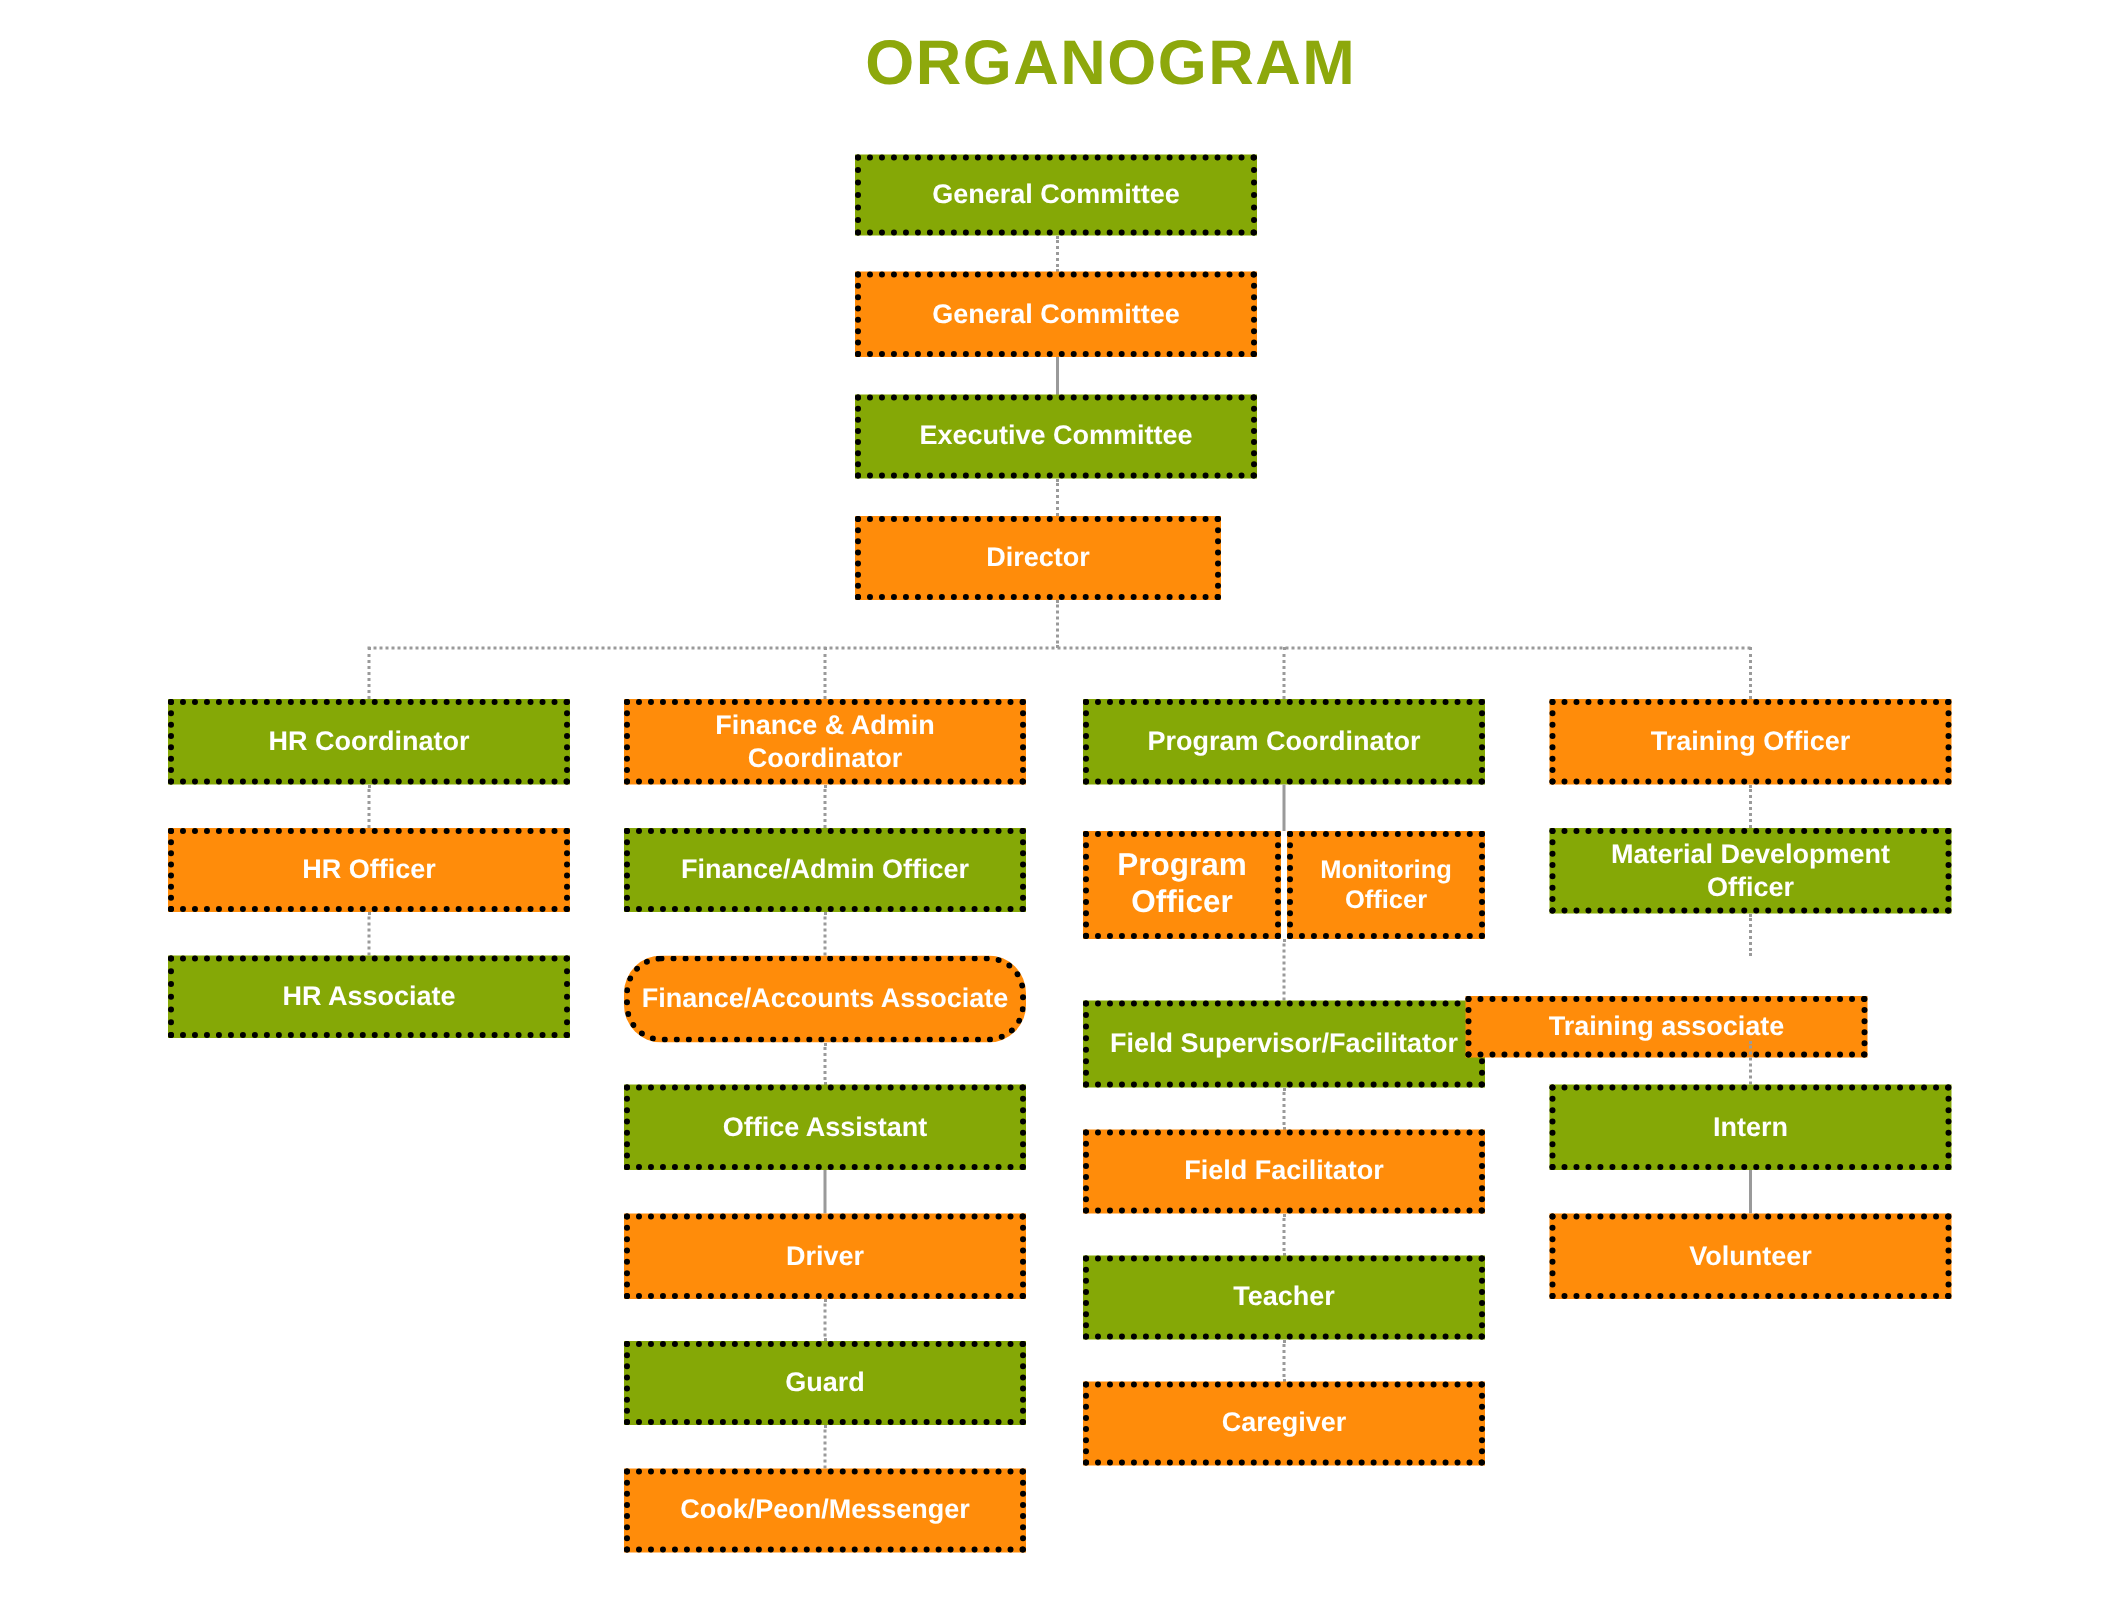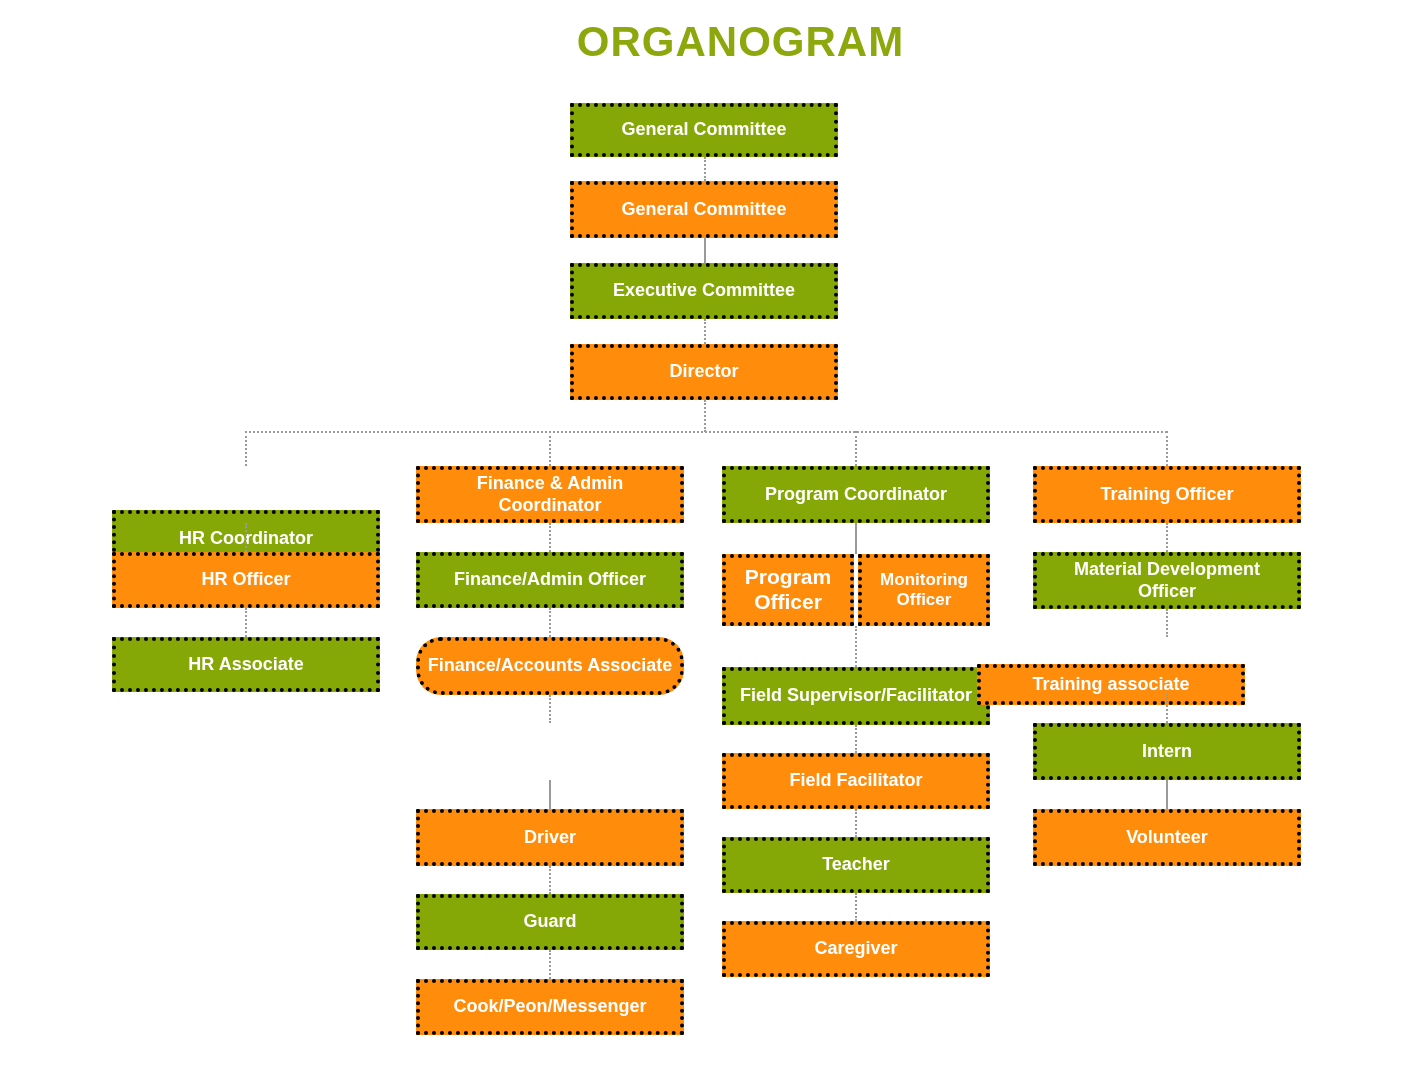--- a/index.html
+++ b/index.html
@@ -78,48 +78,49 @@
   <div class="conn v" style="left:704px; top:157px; height:24px;"></div>
 
   <div class="node orange" style="left:570px; top:181px; width:268px; height:57px;">General Committee</div>
 
   <div class="conn v-solid" style="left:704px; top:238px; height:26px;"></div>
 
   <div class="node green" style="left:570px; top:263px; width:268px; height:56px;">Executive Committee</div>
 
   <div class="conn v" style="left:704px; top:319px; height:25px;"></div>
 
-  <div class="node orange" style="left:570px; top:344px; width:268px; height:56px;">Director</div>
+  <div class="node orange" style="left:570px; top:344px; width:244px; height:56px;">Director</div>
 
   <div class="conn v" style="left:704px; top:400px; height:32px;"></div>
 
   <div class="conn h" style="left:245px; top:431px; width:922px;"></div>
 
   <div class="conn v" style="left:245px; top:431px; height:35px;"></div>
   <div class="conn v" style="left:549px; top:431px; height:35px;"></div>
   <div class="conn v" style="left:855px; top:431px; height:35px;"></div>
   <div class="conn v" style="left:1166px; top:431px; height:35px;"></div>
 
-  <div class="node green" style="left:112px; top:466px; width:268px; height:57px;margin-top:44px;">HR Coordinator</div>
+  <div class="node green" style="left:112px; top:466px; width:268px; height:57px;">HR Coordinator</div>
   <div class="conn v" style="left:245px; top:523px; height:29px;"></div>
 
   <div class="node orange" style="left:112px; top:552px; width:268px; height:56px;">HR Officer</div>
   <div class="conn v" style="left:245px; top:608px; height:29px;"></div>
 
   <div class="node green" style="left:112px; top:637px; width:268px; height:55px;">HR Associate</div>
 
   <div class="node orange" style="left:416px; top:466px; width:268px; height:57px;">Finance &amp; Admin Coordinator</div>
   <div class="conn v" style="left:549px; top:523px; height:29px;"></div>
 
   <div class="node green" style="left:416px; top:552px; width:268px; height:56px;">Finance/Admin Officer</div>
   <div class="conn v" style="left:549px; top:608px; height:29px;"></div>
 
   <div class="node orange" style="left:416px; top:637px; width:268px; height:58px;border-radius:25px;">Finance/Accounts Associate</div>
   <div class="conn v" style="left:549px; top:695px; height:28px;"></div>
 
+  <div class="node green" style="left:416px; top:723px; width:268px; height:57px;">Office Assistant</div>
   <div class="conn v-solid" style="left:549px; top:780px; height:29px;"></div>
 
   <div class="node orange" style="left:416px; top:809px; width:268px; height:57px;">Driver</div>
   <div class="conn v" style="left:549px; top:866px; height:28px;"></div>
 
   <div class="node green" style="left:416px; top:894px; width:268px; height:56px;">Guard</div>
   <div class="conn v" style="left:549px; top:950px; height:29px;"></div>
 
   <div class="node orange" style="left:416px; top:979px; width:268px; height:56px;">Cook/Peon/Messenger</div>
 

